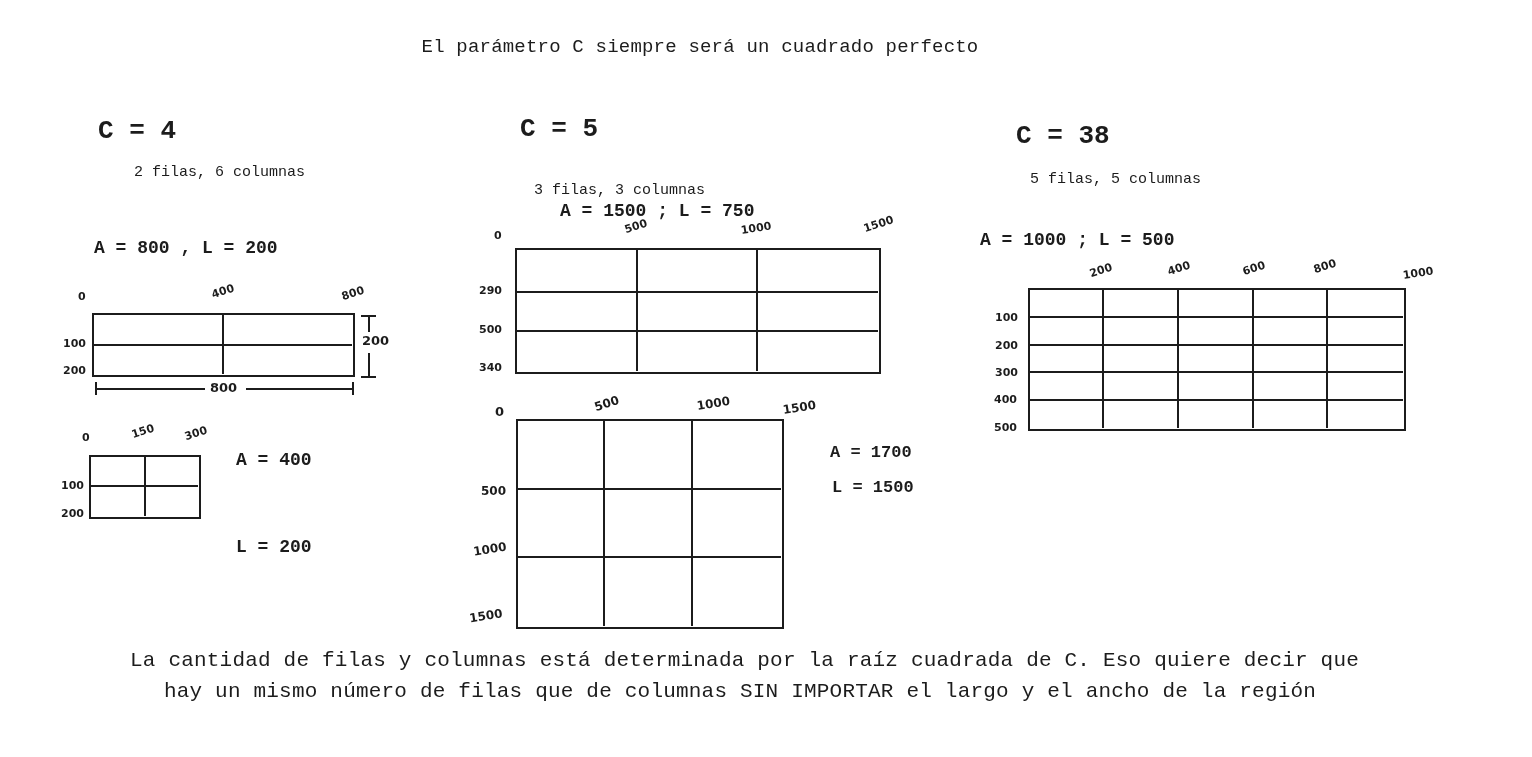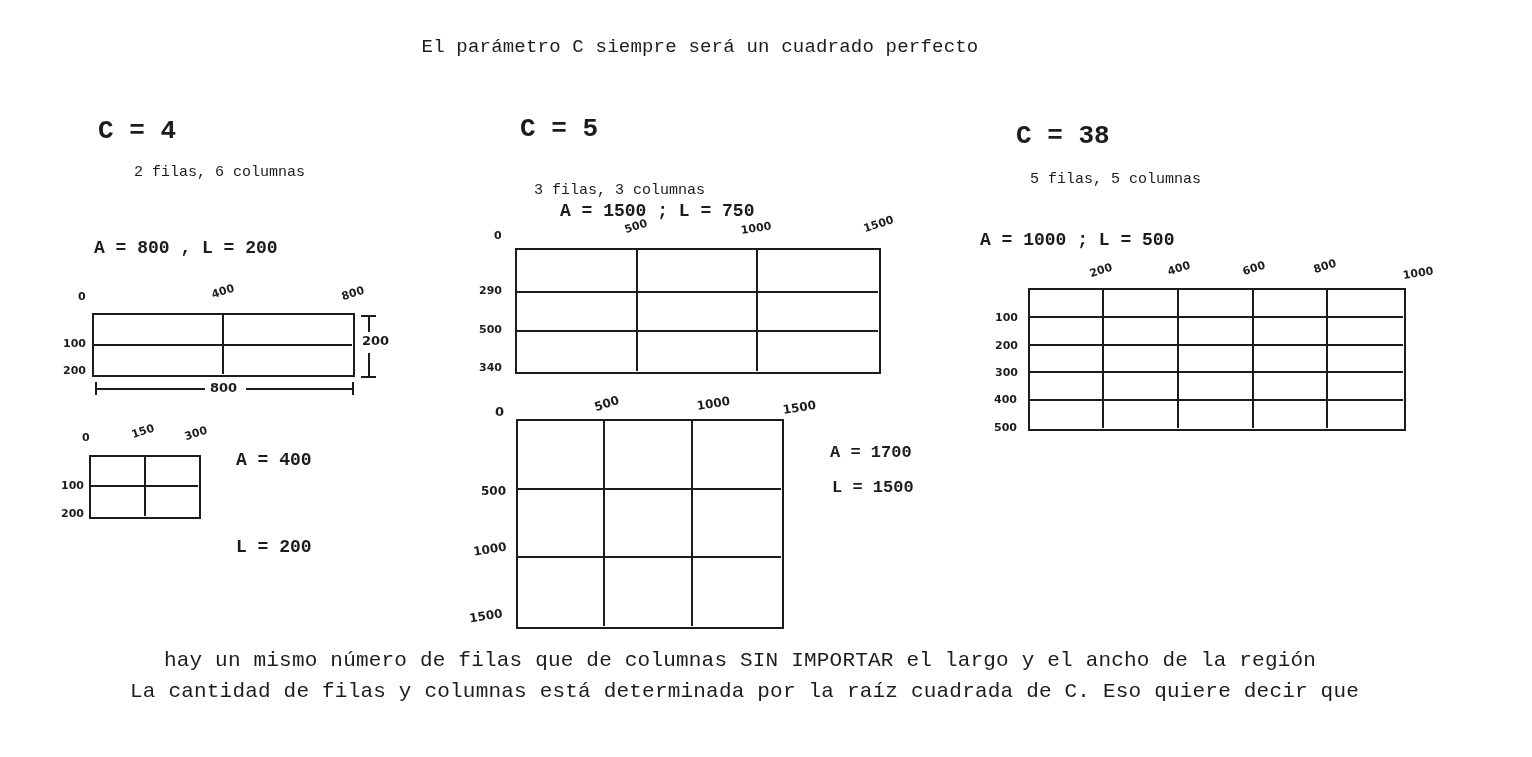--- a/index.html
+++ b/index.html
@@ -117,17 +117,17 @@
   <span class="tick slant" style="left:1245px; top:265px;">600</span>
   <span class="tick slant" style="left:1316px; top:263px;">800</span>
   <span class="tick slant-sm" style="left:1404px; top:269px;">1000</span>
   <span class="tick yt" style="left:988px; top:311px; width:30px;">100</span>
   <span class="tick yt" style="left:986px; top:339px; width:32px;">200</span>
   <span class="tick yt" style="left:984px; top:366px; width:34px;">300</span>
   <span class="tick yt" style="left:983px; top:393px; width:34px;">400</span>
   <span class="tick yt" style="left:983px; top:421px; width:34px;">500</span>
 
   <div class="abs caption" style="left:130px; top:645px; width:1220px;">
+    <div class="capline">La cantidad de filas y columnas está determinada por la raíz cuadrada de C. Eso quiere decir que</div>
     <div class="capline">hay un mismo número de filas que de columnas SIN IMPORTAR el largo y el ancho de la región</div>
-    <div class="capline">La cantidad de filas y columnas está determinada por la raíz cuadrada de C. Eso quiere decir que</div>
   </div>
 
 </div>
 
 </body></html>

